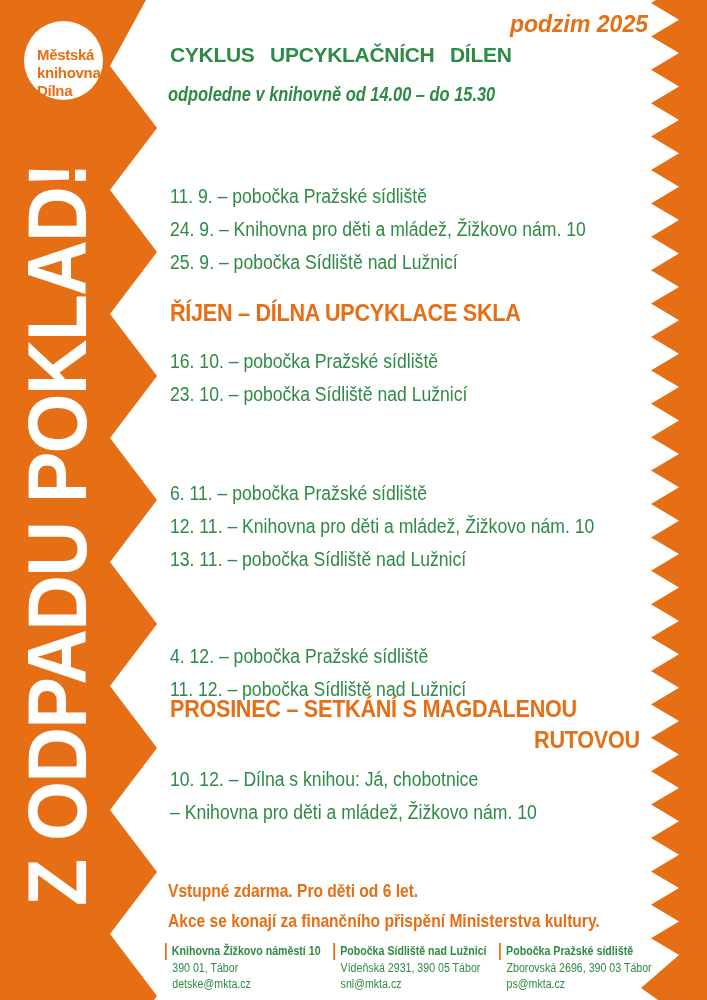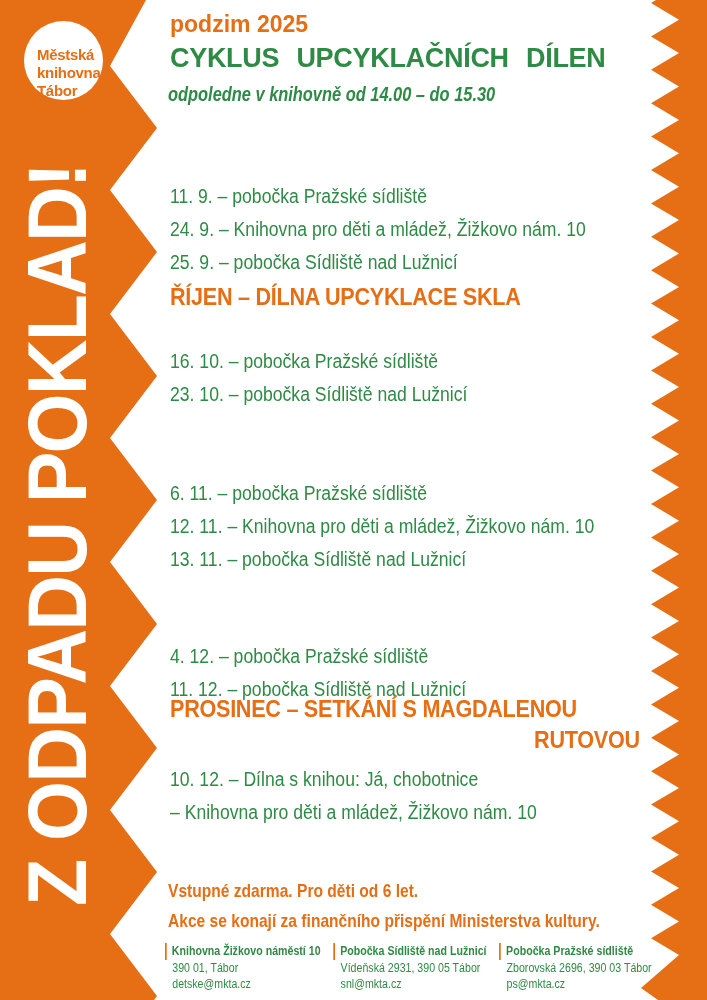--- a/index.html
+++ b/index.html
@@ -10,22 +10,22 @@
   svg.edge{position:absolute;top:0;left:0;pointer-events:none;}
   
   .logo-circle{position:absolute;left:24px;top:21px;width:79px;height:79px;border-radius:50%;background:#fff;}
   .logo-text{position:absolute;left:37px;top:46px;color:#e66e15;font-weight:bold;font-size:15px;line-height:18px;letter-spacing:-0.3px;}
   
   .slogan{
     position:absolute;left:10px;top:906px;width:860px;height:94px;
     transform:rotate(-90deg) scaleX(0.92);transform-origin:0 0;
     color:#fff;font-weight:bold;font-size:84px;line-height:94px;letter-spacing:-2px;white-space:nowrap;
   }
-  .season{position:absolute;left:170px;top:11px;width:478px;text-align:left;color:#e66e15;font-size:23px;font-weight:bold;}
-  .title{position:absolute;left:170px;top:43px;width:478px;color:#2e8a44;font-size:27px;font-weight:bold;letter-spacing:-0.3px;word-spacing:10px;white-space:nowrap;}
+  .season{position:absolute;left:170px;top:11px;width:478px;text-align:right;color:#e66e15;font-size:23px;font-weight:bold;font-style:italic;}
+  .title{position:absolute;left:170px;top:43px;width:478px;color:#2e8a44;font-size:21px;font-weight:bold;letter-spacing:-0.3px;word-spacing:10px;white-space:nowrap;}
   .subtitle{position:absolute;left:168px;top:83px;color:#2e8a44;font-size:20px;font-weight:bold;font-style:italic;white-space:nowrap;transform:scaleX(.82);transform-origin:0 0;}
   .section{position:absolute;left:170px;width:474px;}
   .sec-heading{color:#e66e15;font-size:24px;font-weight:bold;line-height:31px;white-space:nowrap;transform:scaleX(.9);transform-origin:0 0;letter-spacing:-0.3px;}
   .sec-heading .hl2{display:block;text-align:right;width:522px;} 
   .items{position:absolute;left:170px;color:#2e8a44;font-size:20px;line-height:33px;white-space:nowrap;transform:scaleX(.88);transform-origin:0 0;}
   .notes{position:absolute;left:168px;top:876px;color:#e66e15;font-size:19px;font-weight:bold;line-height:30px;white-space:nowrap;transform:scaleX(.82);transform-origin:0 0;}
   .contacts{position:absolute;left:165px;top:943px;display:flex;gap:15px;color:#2e8a44;font-size:12.5px;line-height:16.5px;white-space:nowrap;transform:scaleX(.85);transform-origin:0 0;}
   .contact-col .c1{border-left:2.5px solid #e66e15;padding-left:6px;font-weight:bold;}
   .contact-col .c2,.contact-col .c3{padding-left:8.5px;}
 </style>
@@ -36,37 +36,37 @@
 
   <svg class="edge" width="707" height="1000">
     <polygon id="leftband" fill="#e66e15" points="0,0 146,0 110,66 157,128 110,190 157,252 110,314 157,376 110,438 157,500 110,562 157,624 110,686 157,748 110,810 157,872 110,934 157,996 154,1000 0,1000"></polygon>
     <polygon id="rightband" fill="#e66e15" points="656,0 651,3 679,19.7 651,36.4 679,53.099999999999994 651,69.8 679,86.5 651,103.19999999999999 679,119.89999999999999 651,136.6 679,153.29999999999998 651,170 679,186.7 651,203.39999999999998 679,220.09999999999997 651,236.79999999999998 679,253.49999999999997 651,270.2 679,286.9 651,303.59999999999997 679,320.29999999999995 651,337 679,353.7 651,370.4 679,387.09999999999997 651,403.79999999999995 679,420.49999999999994 651,437.2 679,453.9 651,470.59999999999997 679,487.29999999999995 651,504 679,520.7 651,537.4 679,554.1 651,570.8 679,587.5 651,604.1999999999999 679,620.9 651,637.6 679,654.3000000000001 651,671 679,687.7 651,704.4 679,721.1 651,737.8 679,754.5 651,771.1999999999999 679,787.9 651,804.5999999999999 679,821.3 651,838 679,854.7 651,871.4 679,888.1 651,904.8 679,921.5 651,938.1999999999999 679,954.9 641,988 658,1000 707,1000 707,0"></polygon>
   </svg>
 
   <div class="logo-circle"></div>
   <div class="logo-text">
     <div>Městská</div>
     <div>knihovna</div>
-    <div>Tábor</div>
+    <div>Dílna</div>
   </div>
 
   <div class="slogan">Z ODPADU POKLAD!</div>
 
   <div class="season">podzim 2025</div>
 
   <div class="title">CYKLUS UPCYKLAČNÍCH DÍLEN</div>
   <div class="subtitle">odpoledne v knihovně od 14.00 – do 15.30</div>
 
   <div class="items" style="top:180px">
     <div>11. 9. – pobočka Pražské sídliště</div>
     <div>24. 9. – Knihovna pro děti a mládež, Žižkovo nám. 10</div>
     <div>25. 9. – pobočka Sídliště nad Lužnicí</div>
   </div>
 
-  <div class="section" style="top:281px">
+  <div class="section" style="top:297px">
     <div class="sec-heading">ŘÍJEN – DÍLNA UPCYKLACE SKLA</div>
   </div>
   <div class="items" style="top:345px">
     <div>16. 10. – pobočka Pražské sídliště</div>
     <div>23. 10. – pobočka Sídliště nad Lužnicí</div>
   </div>
 
   <div class="items" style="top:477px">
     <div>6. 11. – pobočka Pražské sídliště</div>
     <div>12. 11. – Knihovna pro děti a mládež, Žižkovo nám. 10</div>

